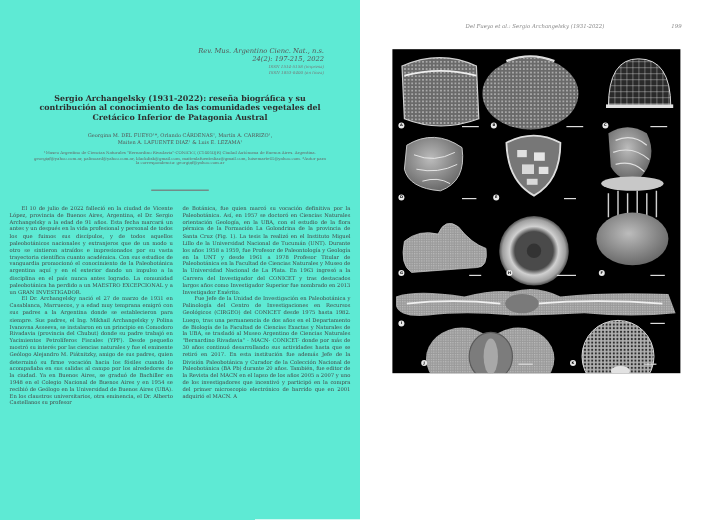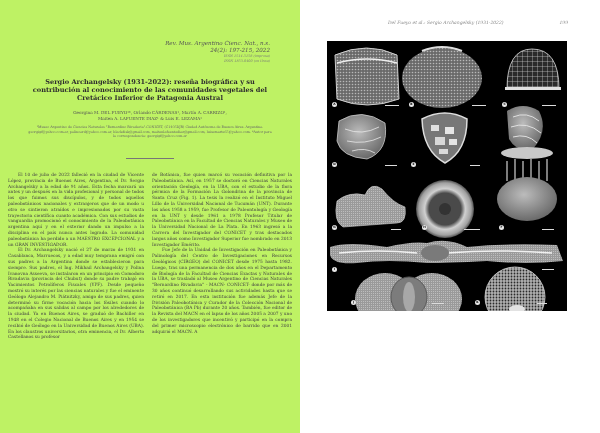--- a/index.html
+++ b/index.html
@@ -1,20 +1,20 @@
 <!DOCTYPE html>
 <html><head>
 <meta charset="utf-8">
 <style>
   * { box-sizing: border-box; margin: 0; padding: 0; }
   html, body { width: 600px; height: 433px; background: #ffffff; overflow: hidden; }
   body { position: relative; font-family: "DejaVu Serif", "Liberation Serif", serif; color: #2a2a2a; }
 
   
-  .page-left { position: absolute; left: 0; top: 0; width: 300px; height: 433px; background: #bef264; }
+  .page-left { position: absolute; left: 0; top: 0; width: 300px; height: 433px; background: #5eead4; }
   .citation { position: absolute; right: 30px; top: 40px; text-align: right; font-style: italic; color: #555; }
   .citation .l1 { font-size: 5.6px; line-height: 7px; }
   .citation .l2 { font-size: 5.6px; line-height: 7px; }
   .citation .l3, .citation .l4 { font-size: 3.4px; line-height: 4.6px; color: #777; }
 
   .title { position: absolute; left: 28px; width: 244px; top: 78px; text-align: center; font-weight: bold; font-size: 6.6px; line-height: 8.2px; color: #2e2e2e; }
 
   .authors { position: absolute; left: 40px; width: 220px; top: 110px; text-align: center; font-size: 4.2px; line-height: 5.8px; color: #555; }
 
   .affil { position: absolute; left: 28px; width: 244px; top: 125px; text-align: center; font-size: 3.3px; line-height: 4.6px; color: #666; }

